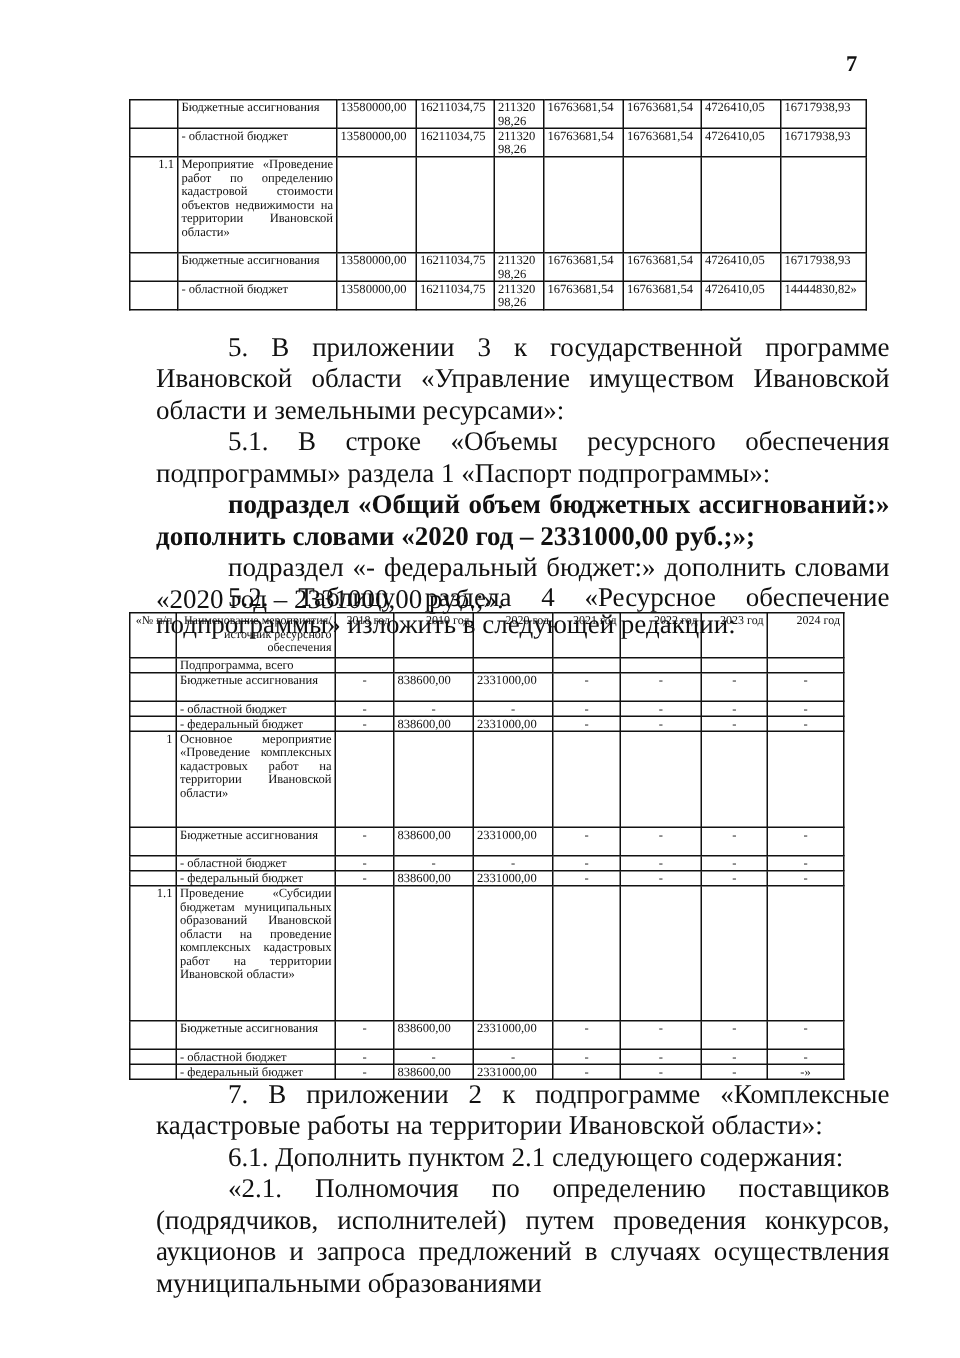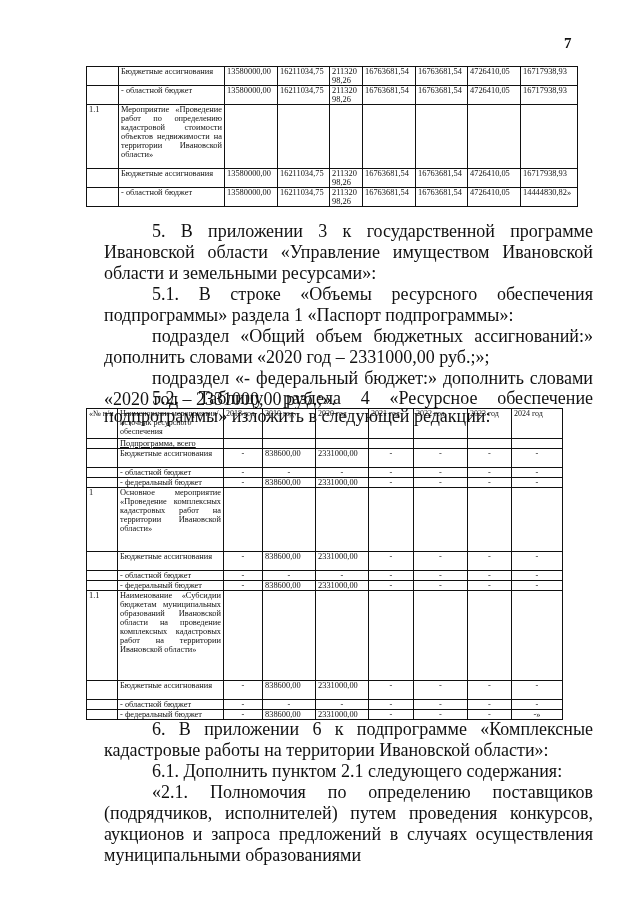--- a/index.html
+++ b/index.html
@@ -2,21 +2,21 @@
 <html><head>
 <meta charset="utf-8">
 <style>
   html, body { margin:0; padding:0; background:#ffffff; }
   body { width:640px; height:905px; position:relative; overflow:hidden; color:#111; font-family:"Liberation Serif", "DejaVu Serif", serif; }
   .page-num { position:absolute; left:564px; top:35px; font-size:15px; font-weight:bold; }
   table.t { position:absolute; border-collapse:collapse; table-layout:fixed; font-family:"Liberation Serif", serif; font-size:8.4px; line-height:9px; }
   table.t td { border:1px solid #111; padding:0 2px; vertical-align:top; overflow:hidden; word-wrap:break-word; }
   table.t td.num { text-align:left; }
   table.t td.dash { text-align:center; }
-  table.t td.ctr { text-align:left; }
+  table.t td.ctr { text-align:right; }
   table.t td.just { text-align:justify; }
   .wrap-num { word-break:break-all; }
   .para { position:absolute; left:88px; width:489px; font-size:18px; line-height:21px; text-align:justify;margin-left:16px; }
   .para .ind { display:inline-block; width:48px; }
   #t1 { left:86px; top:66px; width:491px; }
   #t2 { left:86px; top:408px; width:476px; }
   .hdr td { text-align:center; font-size:8px; }
 </style>
 </head>
 <body>
@@ -89,21 +89,21 @@
         <td class="num wrap-num">16763681,54</td>
         <td class="num wrap-num">16763681,54</td>
         <td class="num wrap-num">4726410,05</td>
         <td class="num wrap-num">14444830,82»</td>
       </tr>
     </tbody>
 </table>
 
 <div class="para" style="top:221px;"><span class="ind"></span><span>5. В приложении 3 к государственной программе Ивановской области «Управление имуществом Ивановской области и земельными ресурсами»:</span></div>
 <div class="para" style="top:284px;"><span class="ind"></span><span>5.1. В строке «Объемы ресурсного обеспечения подпрограммы» раздела 1 «Паспорт подпрограммы»:</span></div>
-<div class="para" style="top:326px;"><span class="ind"></span><span>подраздел «Общий объем бюджетных ассигнований:» дополнить словами «2020 год – 2331000,00 руб.;»;</span></div>
+<div class="para" style="top:326px;font-weight:bold;"><span class="ind"></span><span>подраздел «Общий объем бюджетных ассигнований:» дополнить словами «2020 год – 2331000,00 руб.;»;</span></div>
 <div class="para" style="top:368px;"><span class="ind"></span><span>подраздел «- федеральный бюджет:» дополнить словами «2020 год – 2331000,00 руб.;».</span></div>
 
 <div class="para" style="top:389px; height:0;"></div>
 
 <table class="t" id="t2">
   <colgroup>
     <col style="width:31px">
       <col style="width:106px">
       <col style="width:39px">
       <col style="width:53px">
@@ -120,21 +120,21 @@
         <td class="ctr">2018 год</td>
         <td class="ctr">2010 год</td>
         <td class="ctr">2020 год</td>
         <td class="ctr">2021 год</td>
         <td class="ctr">2022 год</td>
         <td class="ctr">2023 год</td>
         <td class="ctr">2024 год</td>
       </tr>
     </thead>
   <tbody id="t2-body">
-      <tr style="height: 10px; text-decoration: underline;">
+      <tr style="height: 10px;">
         <td class="ctr"></td>
         <td class="just">Подпрограмма, всего</td>
         <td class="num"></td>
         <td class="num"></td>
         <td class="num"></td>
         <td class="num"></td>
         <td class="num"></td>
         <td class="num"></td>
         <td class="num"></td>
       </tr>
@@ -210,21 +210,21 @@
         <td class="dash">-</td>
         <td class="num">838600,00</td>
         <td class="num">2331000,00</td>
         <td class="dash">-</td>
         <td class="dash">-</td>
         <td class="dash">-</td>
         <td class="dash">-</td>
       </tr>
       <tr style="height: 90px;">
         <td class="ctr">1.1</td>
-        <td class="just">Наименование «Субсидии бюджетам муниципальных образований Ивановской области на проведение комплексных кадастровых работ на территории Ивановской области»</td>
+        <td class="just">Проведение «Субсидии бюджетам муниципальных образований Ивановской области на проведение комплексных кадастровых работ на территории Ивановской области»</td>
         <td class="num"></td>
         <td class="num"></td>
         <td class="num"></td>
         <td class="num"></td>
         <td class="num"></td>
         <td class="num"></td>
         <td class="num"></td>
       </tr>
       <tr style="height: 19px;">
         <td class="ctr"></td>
@@ -255,17 +255,17 @@
         <td class="num">838600,00</td>
         <td class="num">2331000,00</td>
         <td class="dash">-</td>
         <td class="dash">-</td>
         <td class="dash">-</td>
         <td class="dash">-»</td>
       </tr>
     </tbody>
 </table>
 
-<div class="para" style="top:719px;"><span class="ind"></span><span>6. В приложении 6 к подпрограмме «Комплексные кадастровые работы на территории Ивановской области»:</span></div>
+<div class="para" style="top:719px;"><span class="ind"></span><span>7. В приложении 2 к подпрограмме «Комплексные кадастровые работы на территории Ивановской области»:</span></div>
 <div class="para" style="top:761px;"><span class="ind"></span><span>6.1. Дополнить пунктом 2.1 следующего содержания:</span></div>
 <div class="para" style="top:782px;"><span class="ind"></span><span>«2.1. Полномочия по определению поставщиков (подрядчиков, исполнителей) путем проведения конкурсов, аукционов и запроса предложений в случаях осуществления муниципальными образованиями</span></div>
 
 <div class="para" style="top: 389px; line-height: 18px;"><span class="ind"></span><span>5.2. Таблицу раздела 4 «Ресурсное обеспечение подпрограммы» изложить в следующей редакции:</span></div>
 
 </body></html>

